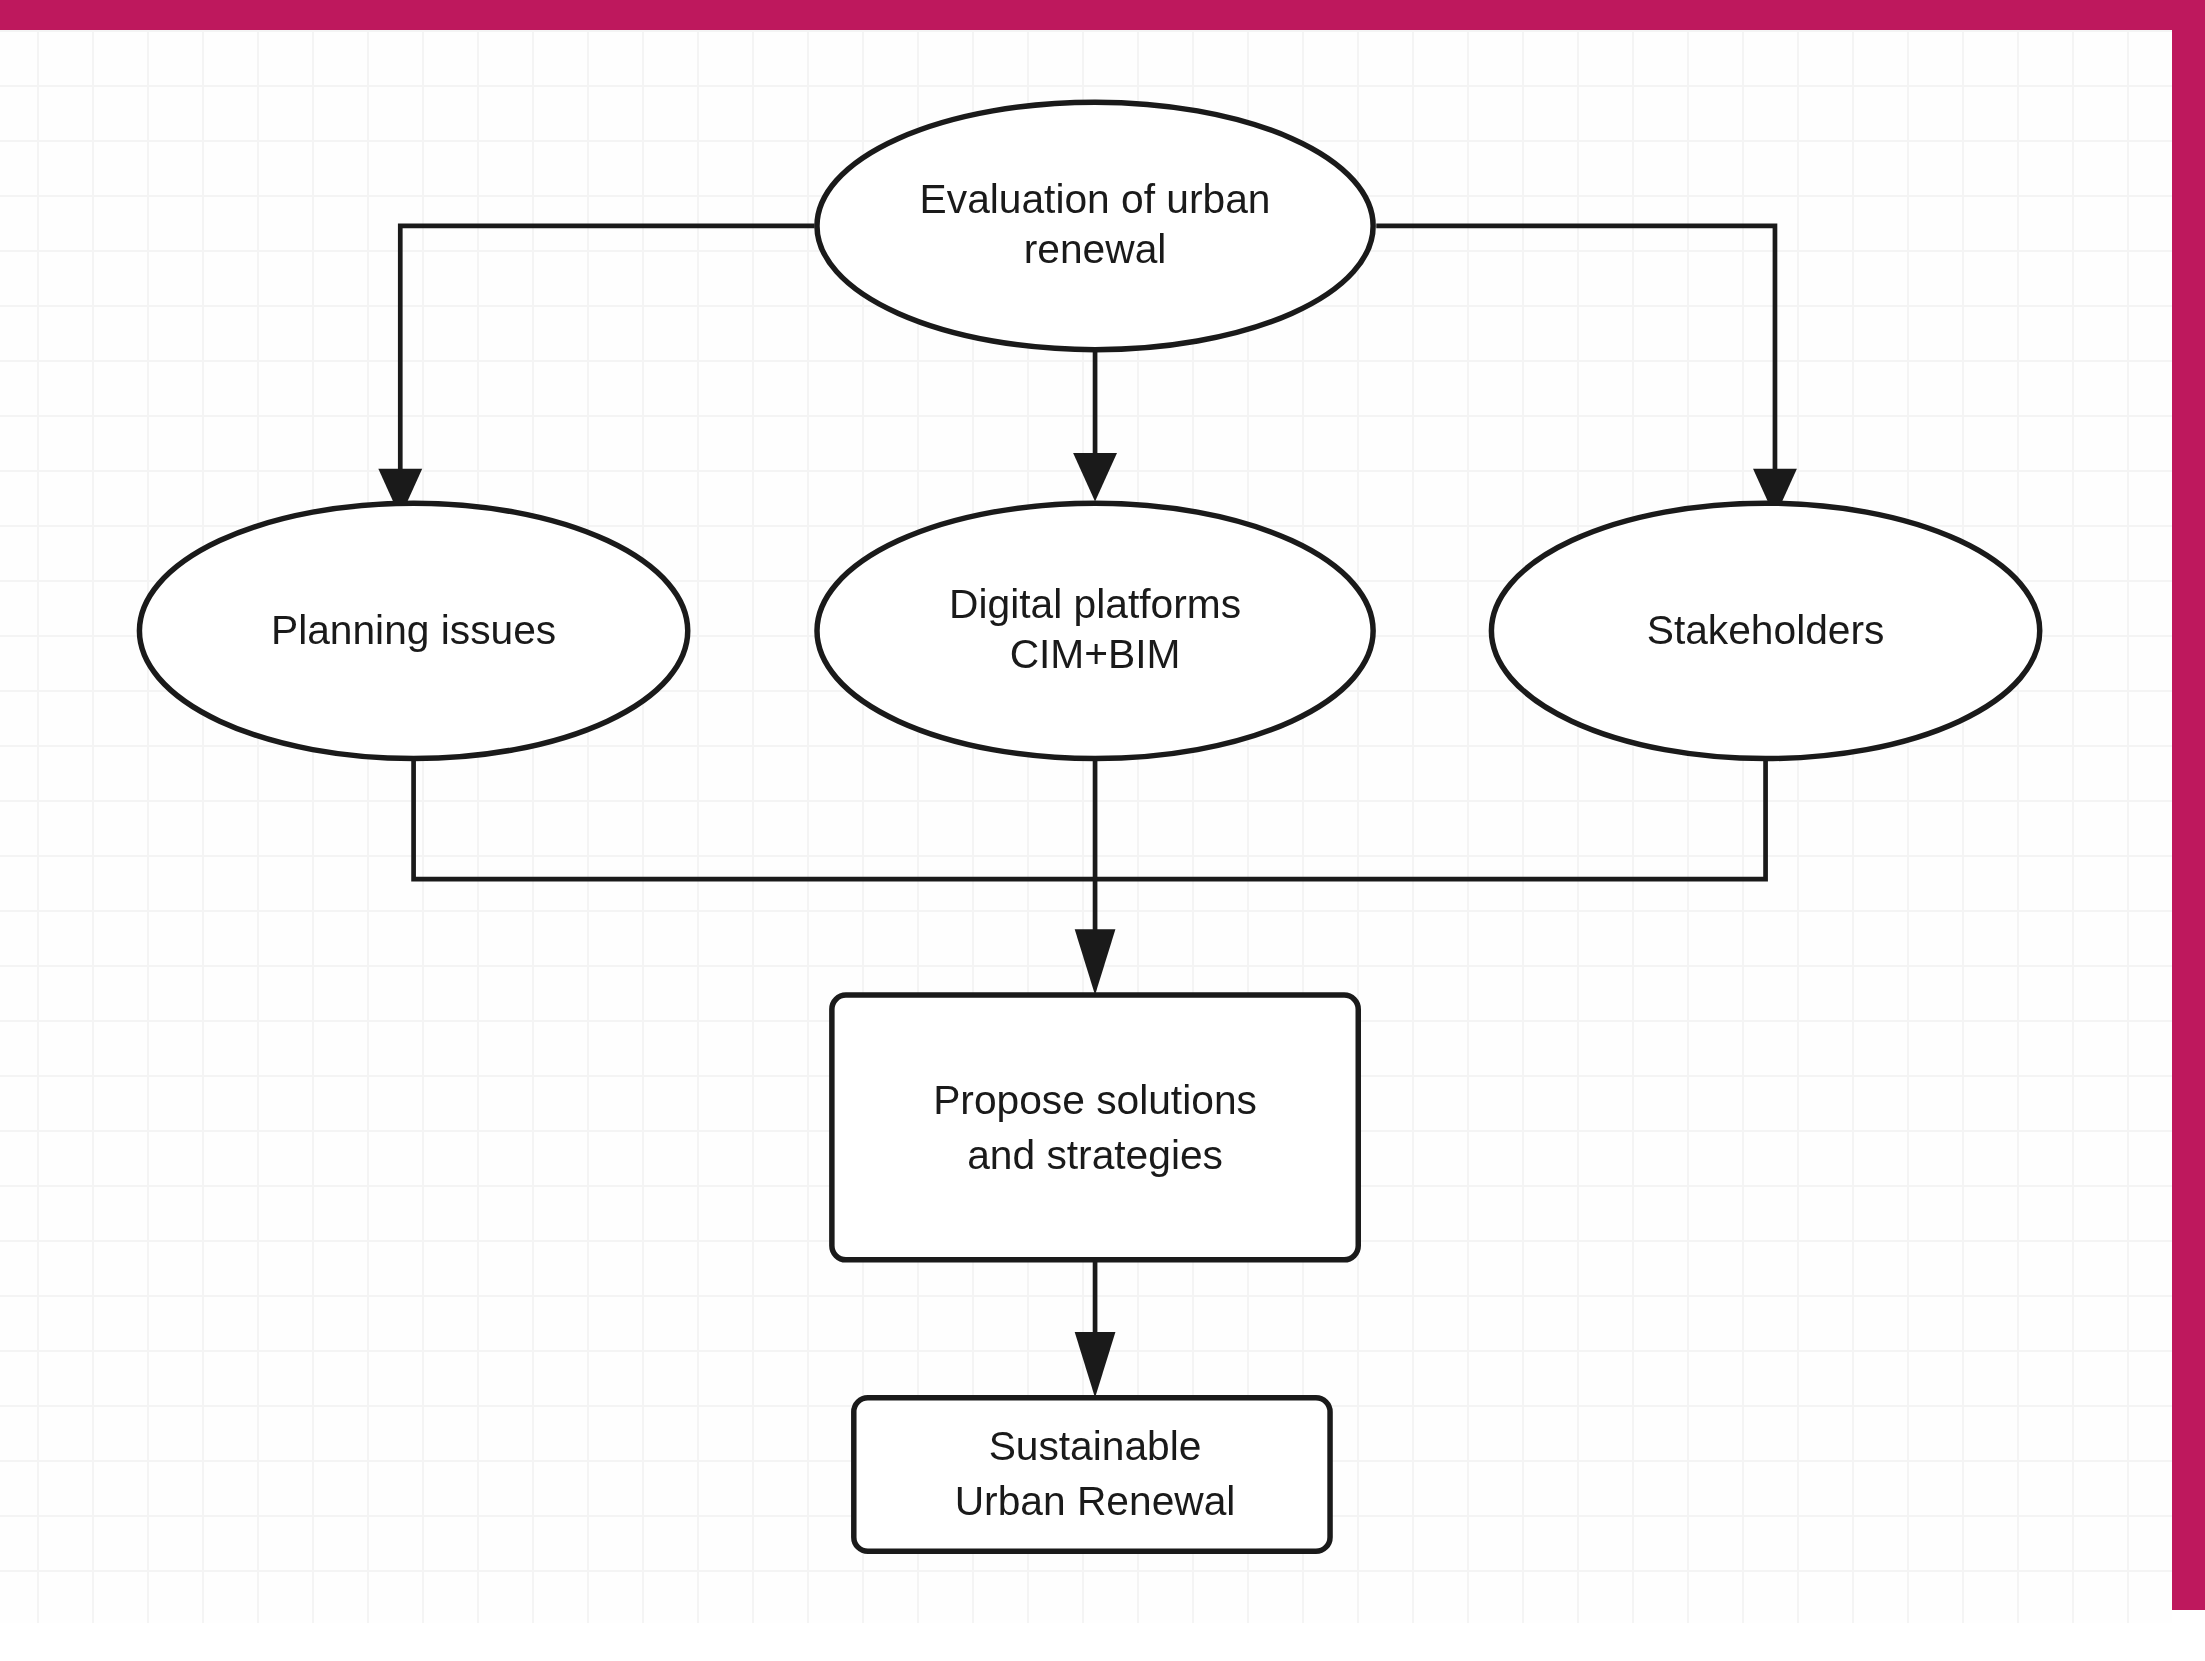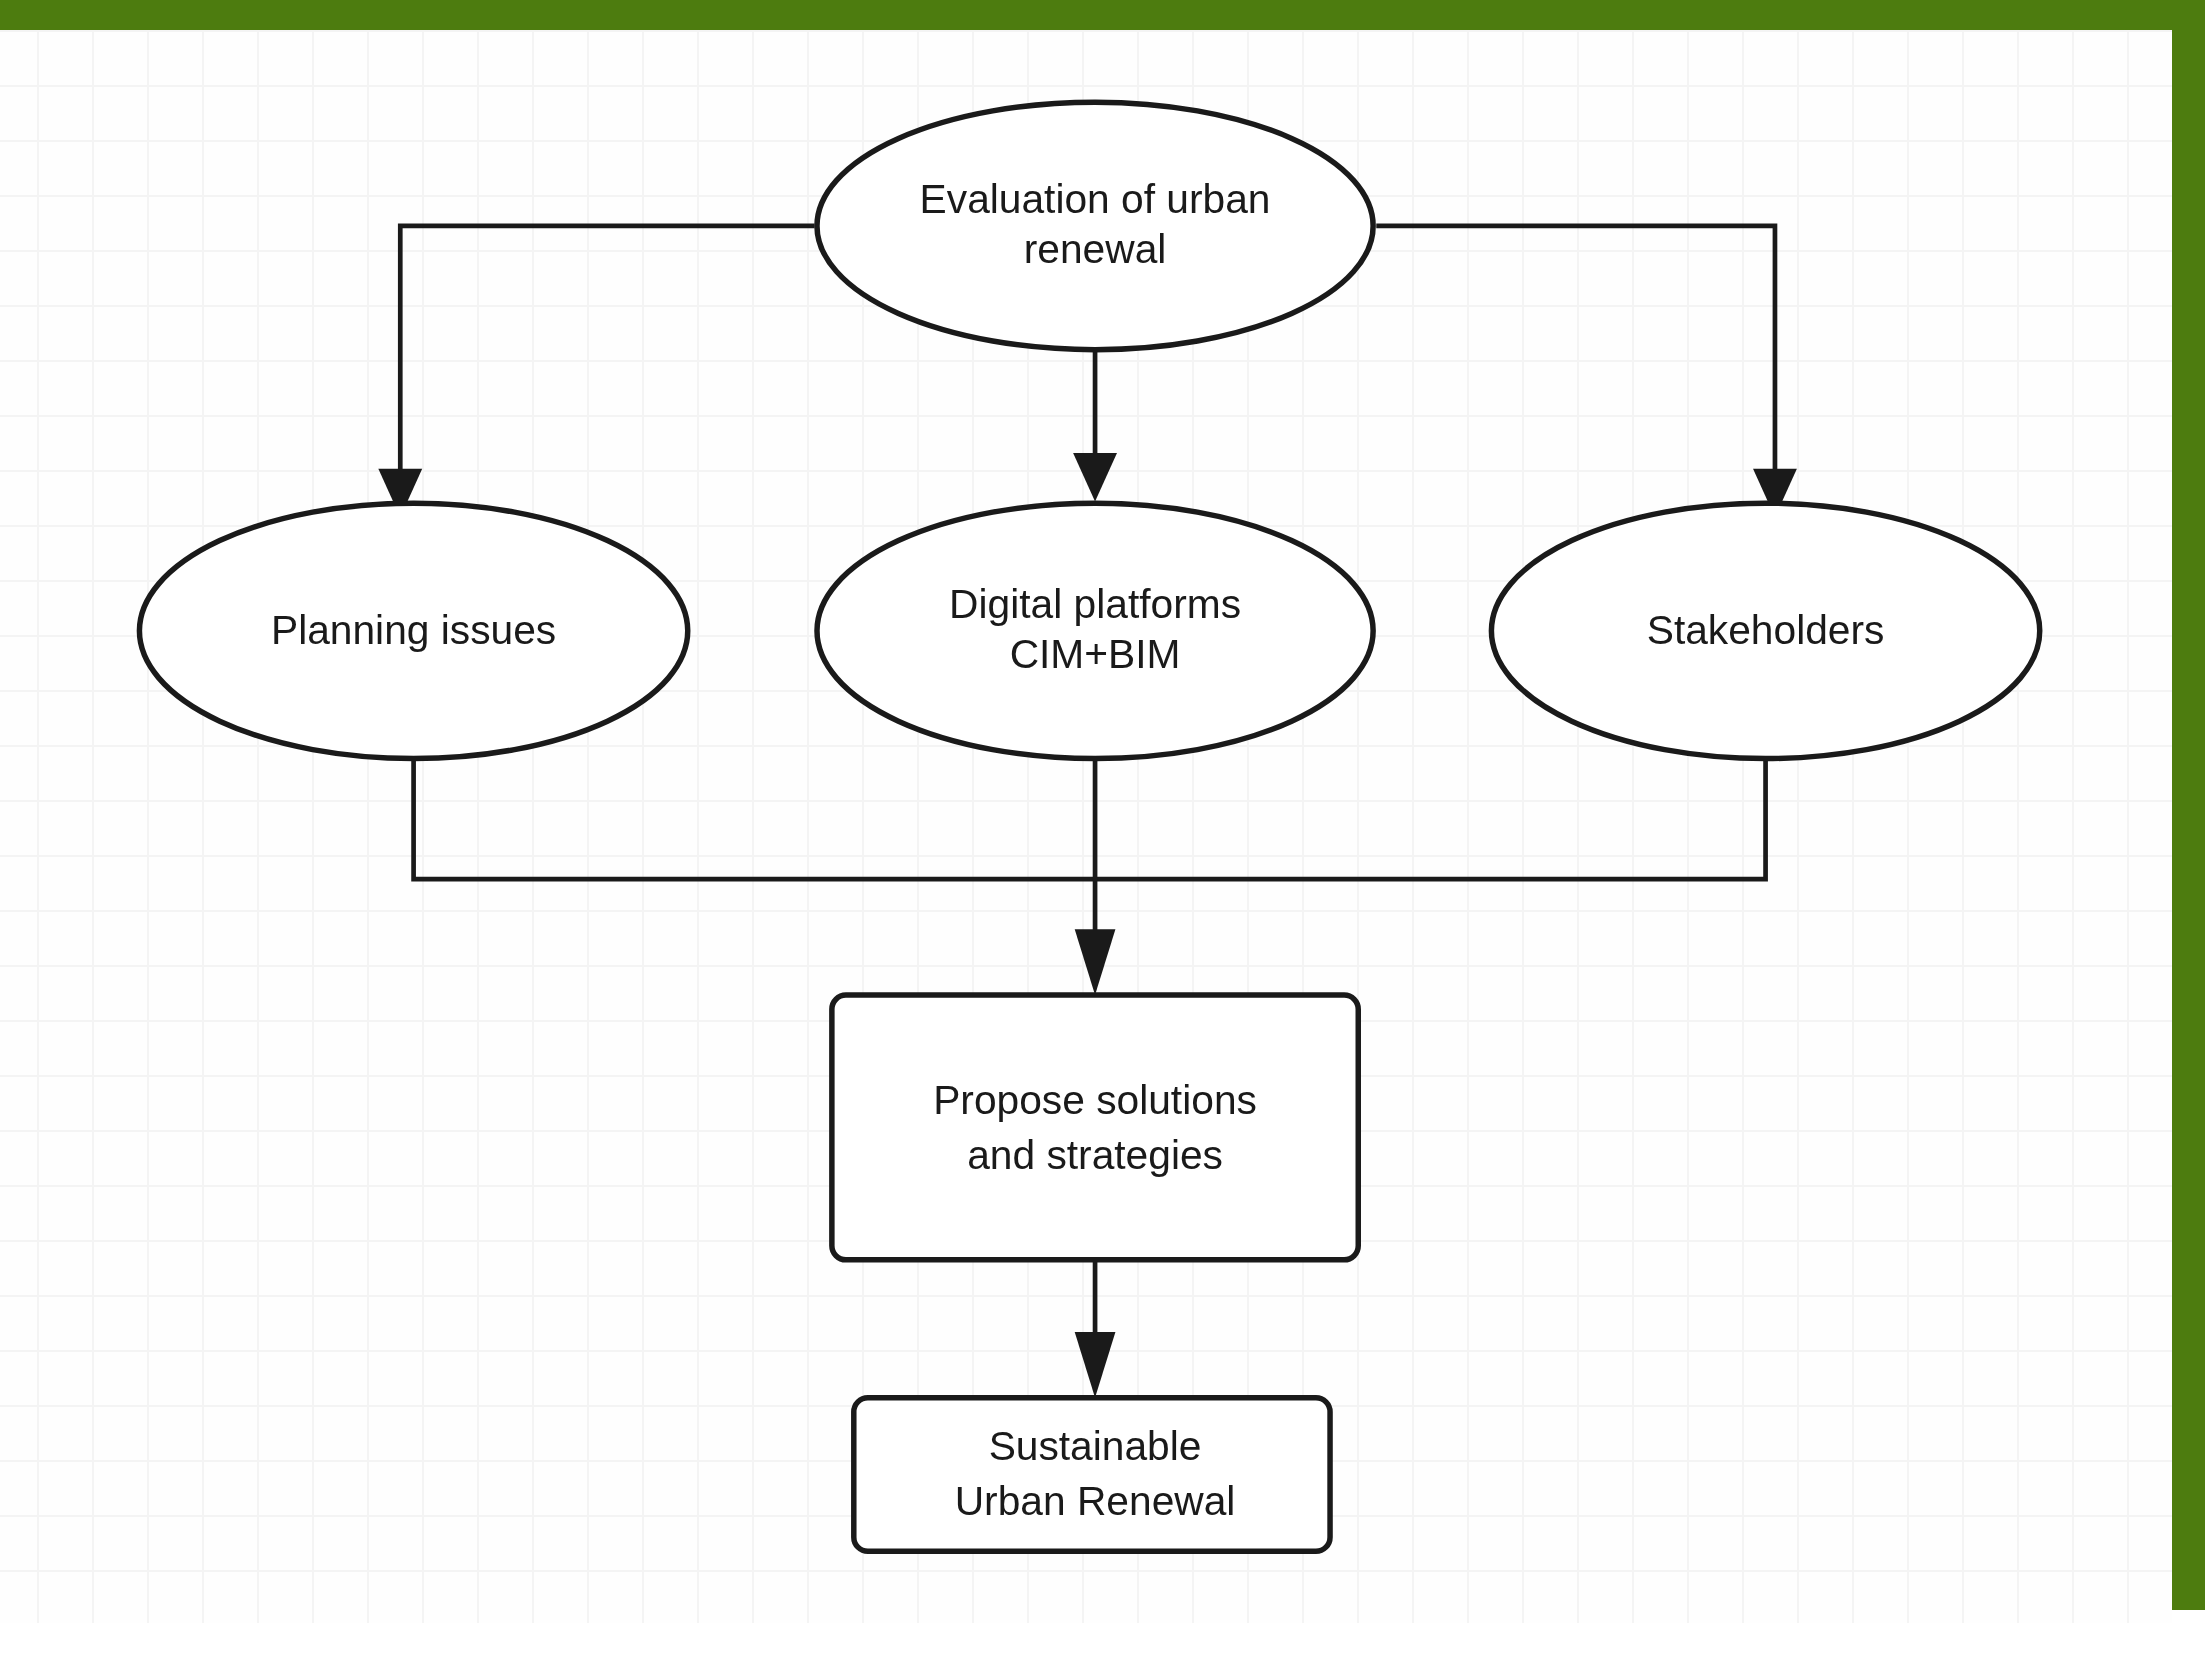--- a/index.html
+++ b/index.html
@@ -11,21 +11,21 @@
   body {
     width: 2205px;
     height: 1662px;
     font-family: "Liberation Sans", sans-serif;
     overflow: hidden;
   }
   #canvas {
     position: relative;
     width: 2205px;
     height: 1610px;
-    background: #4d7c0f;
+    background: #be185d;
   }
   
   #grid-backdrop {
     position: absolute;
     left: 0px;
     top: 30px;
     width: 2172px;
     height: 1593px;
     background-color: #fefefe;
     background-image:

